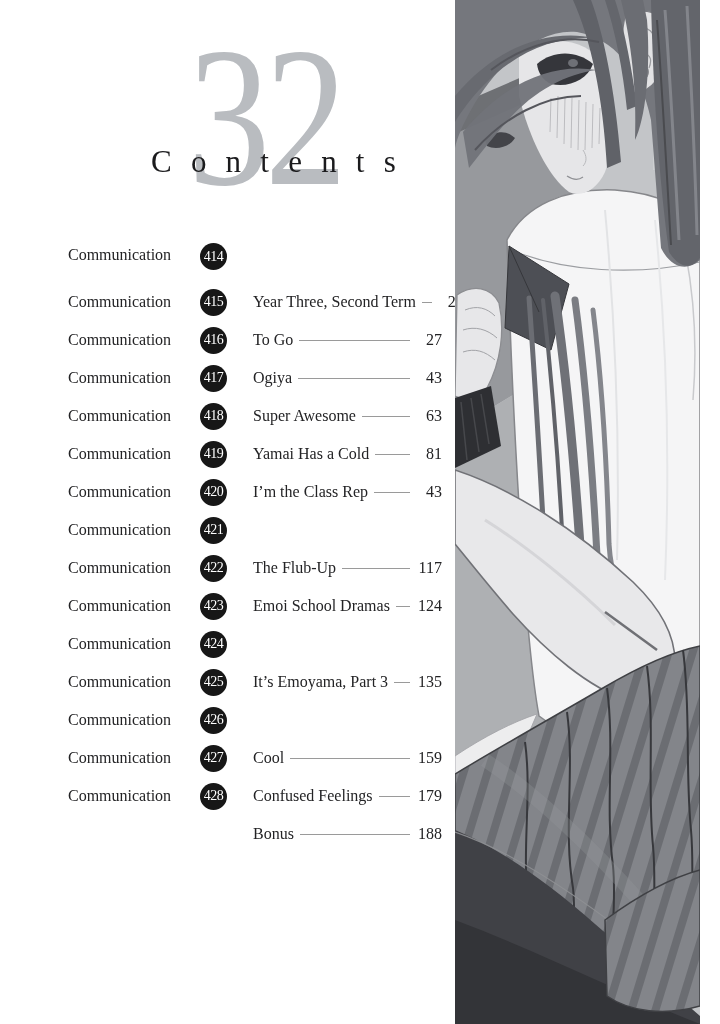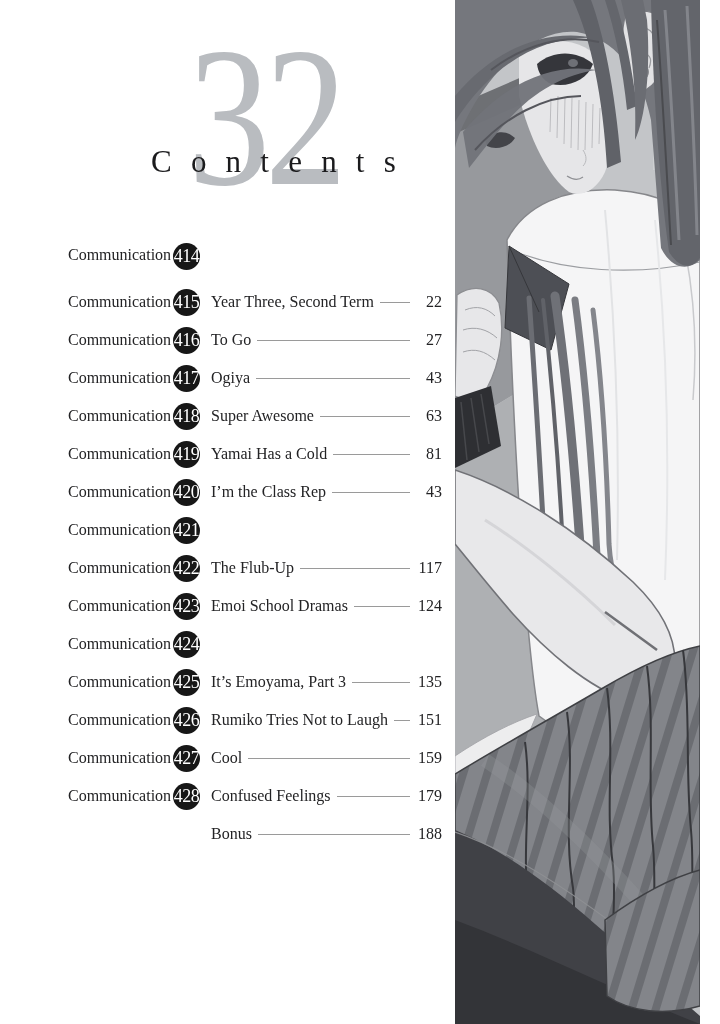--- a/index.html
+++ b/index.html
@@ -15,28 +15,28 @@
     font-size:200px; line-height:1; letter-spacing:-6px;
     color:var(--volume-number,#b9bcc0);
     transform:scaleX(0.82); transform-origin:left top;
   }
   .contents-title {
     position:absolute; left:83px; top:97px;
     font-size:31px; letter-spacing:0.62em;
     color:var(--title-text,#1b1b1d); white-space:nowrap;
   }
   .toc-list { position:relative; }
-  .toc-row { display:flex; align-items:center; height:38px; font-size:16px; color:var(--entry-text,#232325); }
+  .toc-row { display:flex; align-items:center; height:38px; font-size:16px; color:var(--entry-text,#232325);gap:15px; }
   .toc-row.two-line { height:42px; align-items:flex-start; padding-top:2px; }
   .comm { flex:none; width:105px; white-space:nowrap; }
   .two-line .comm { line-height:19px; padding-top:2px; }
   .badge {
-    flex:none; width:27px; height:27px; margin-left:0; border-radius:50%;
+    flex:none; width:27px; height:27px; margin-left:12px; border-radius:50%;
     background:var(--badge-bg,#171717); color:var(--badge-text,#ffffff);
-    font-size:18px; letter-spacing:-0.5px;
+    font-size:14px; letter-spacing:-0.5px;
     display:flex; align-items:center; justify-content:center;
   }
   .entry-main { flex:1; display:flex; align-items:center; margin-left:11px; min-width:0; }
   .two-line .entry-main { align-items:flex-end; }
   .etitle { flex:none; line-height:1.12; white-space:nowrap; }
   .two-line .etitle { white-space:normal; }
   .leader { flex:1; height:1px; min-width:10px; margin:0 8px 0 6px; background:var(--leader-line,#9a9a9a); align-self:center; }
   .two-line .leader { align-self:flex-end; margin-bottom:8px; }
   .pg { flex:none; min-width:24px; text-align:right; }
 
@@ -155,25 +155,20 @@
       <span class="entry-main">
         <span class="etitle">It’s Emoyama, Part 3</span>
         <span class="leader"></span>
         <span class="pg">135</span>
       </span>
     </div>
 
     <div class="toc-row">
       <span class="comm">Communication</span>
       <span class="badge">426</span>
-      <span class="entry-main">
-        <span class="etitle">Rumiko Tries Not to Laugh</span>
-        <span class="leader"></span>
-        <span class="pg">151</span>
-      </span>
     </div>
 
     <div class="toc-row">
       <span class="comm">Communication</span>
       <span class="badge">427</span>
       <span class="entry-main">
         <span class="etitle">Cool</span>
         <span class="leader"></span>
         <span class="pg">159</span>
       </span>

